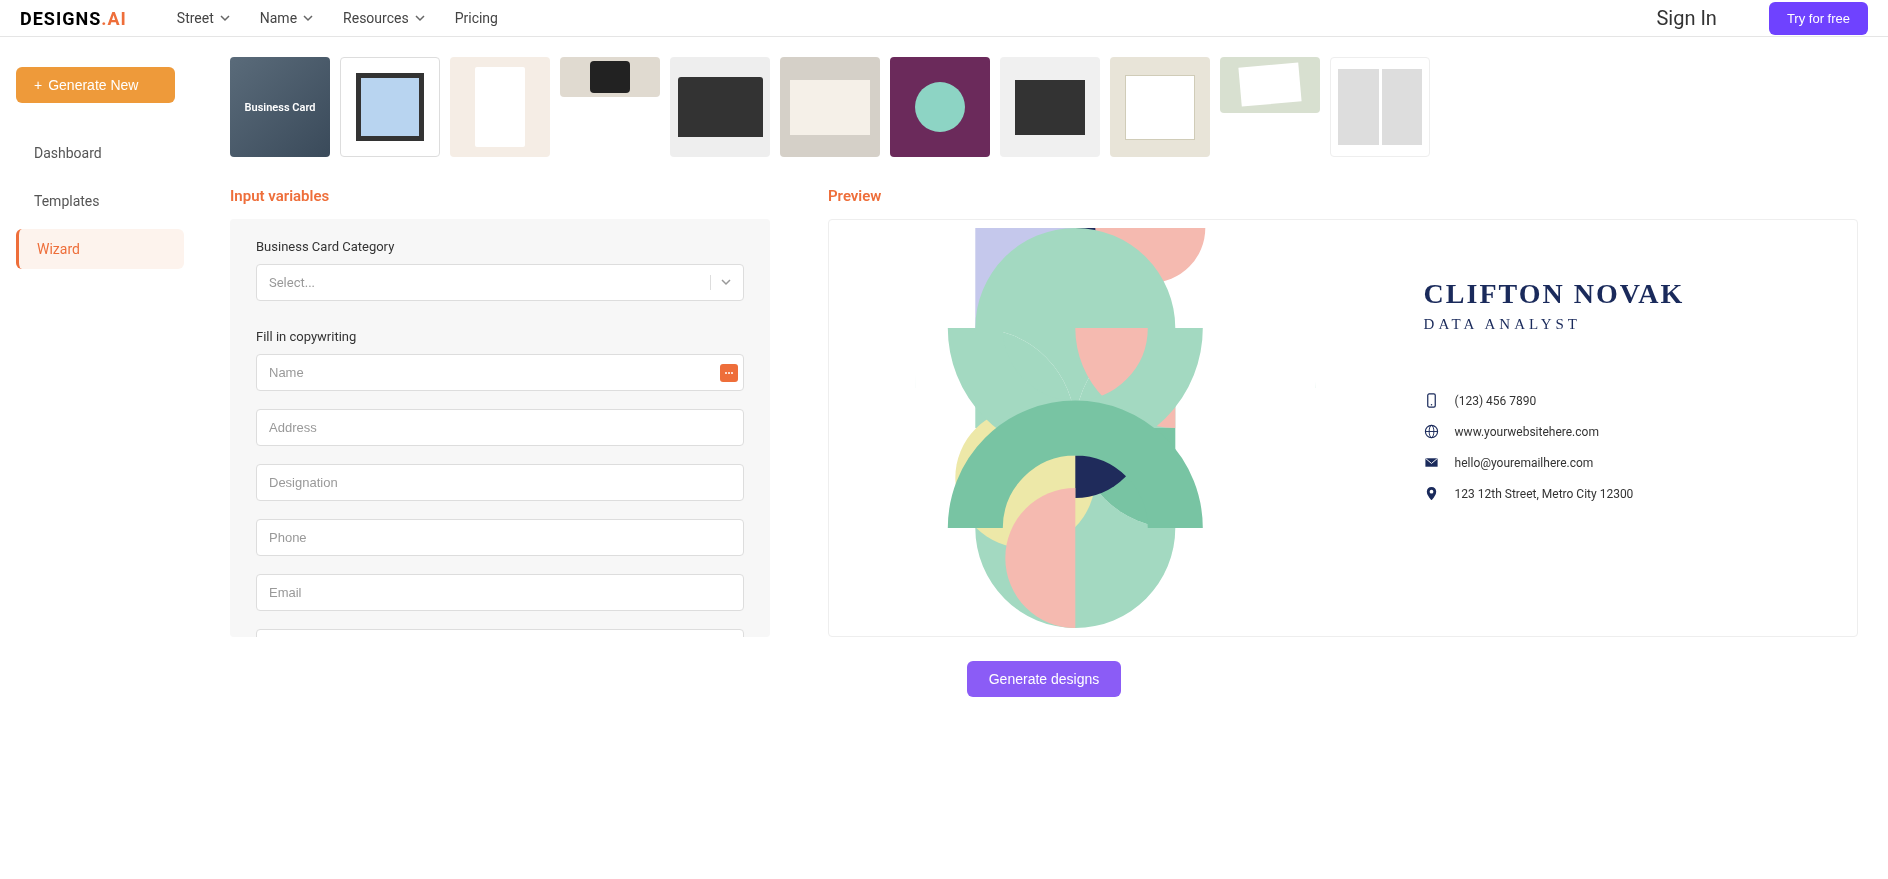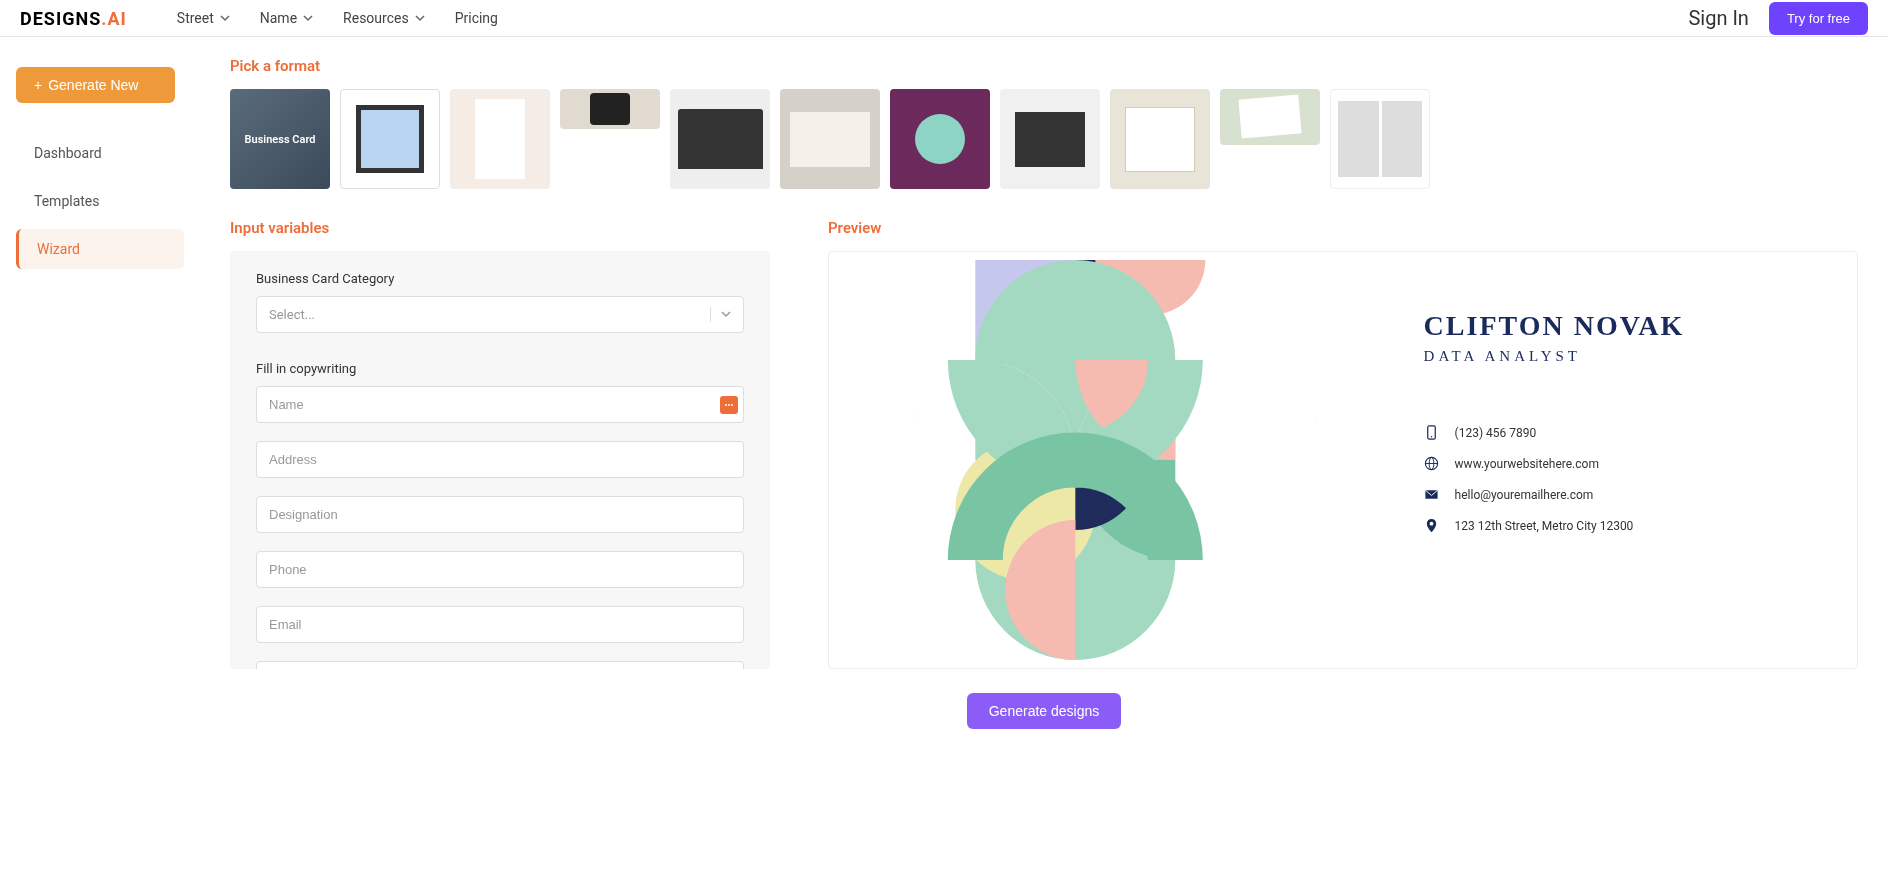--- a/index.html
+++ b/index.html
@@ -9,21 +9,21 @@
     .header { display: flex; align-items: center; justify-content: space-between; padding: 10px 20px; border-bottom: 1px solid #e5e5e5; height: 37px; }
     .header-left { display: flex; align-items: center; gap: 30px; }
     .logo { font-size: 18px; font-weight: 700; letter-spacing: 1px; display: flex; align-items: center; }
     .logo-text { color: #000; }
     .logo-dot { color: #ee6e3a; }
     .nav { display: flex; gap: 30px; padding-left: 20px; }
     .nav-item { display: flex; align-items: center; gap: 6px; color: #444; font-size: 14px; cursor: pointer; }
     .chevron-down { width: 10px; height: 10px; }
     .header-right { display: flex; align-items: center; gap: 20px; }
     .sign-in { color: #333; font-size: 20px; cursor: pointer; }
-    .try-free { background: #6f42ff; color: #fff; padding: 9px 18px; border-radius: 6px; font-size: 13px; cursor: pointer; border: none; }
+    .try-free { background: #6f42ff; color: #fff; padding: 9px 18px; border-radius: 6px; font-size: 13px; cursor: pointer; border: none; margin-left: 32px; }
     
     
     .container { display: flex; height: calc(100vh - 48px); }
     
     
     .sidebar { width: 200px; padding: 30px 16px; }
     .gen-new { background: #ee9a3a; color: #fff; padding: 10px 18px; border-radius: 6px; font-size: 14px; cursor: pointer; border: none; display: flex; align-items: center; gap: 6px; width: 159px; }
     .sidebar-nav { margin-top: 30px; display: flex; flex-direction: column; gap: 8px; }
     .sidebar-item { padding: 12px 18px; border-radius: 6px; font-size: 14px; color: #555; cursor: pointer; }
     .sidebar-item.active { background: #fdf3ed; color: #ee6e3a; border-left: 3px solid #ee6e3a; }
@@ -123,21 +123,20 @@
     </button>
     <nav class="sidebar-nav">
       <div class="sidebar-item">Dashboard</div>
       <div class="sidebar-item">Templates</div>
       <div class="sidebar-item active">Wizard</div>
     </nav>
   </aside>
 
   <main class="main">
 
-    <h3 class="section-title">Pick a format</h3>
 
     <div class="formats">
       <div class="format-thumb active" style="background:linear-gradient(135deg,#5a6b7a,#3a4a5a)">
         <span class="format-label">Business Card</span>
       </div>
       <div class="format-thumb" style="background:#fff;border:1px solid #ddd">
           <div style="width:70%;height:70%;background:#b8d4f0;border:5px solid #333"></div>
         </div>
       <div class="format-thumb" style="background:#f5ede5">
           <div style="width:50%;height:80%;background:#fff;border-radius:2px"></div>

